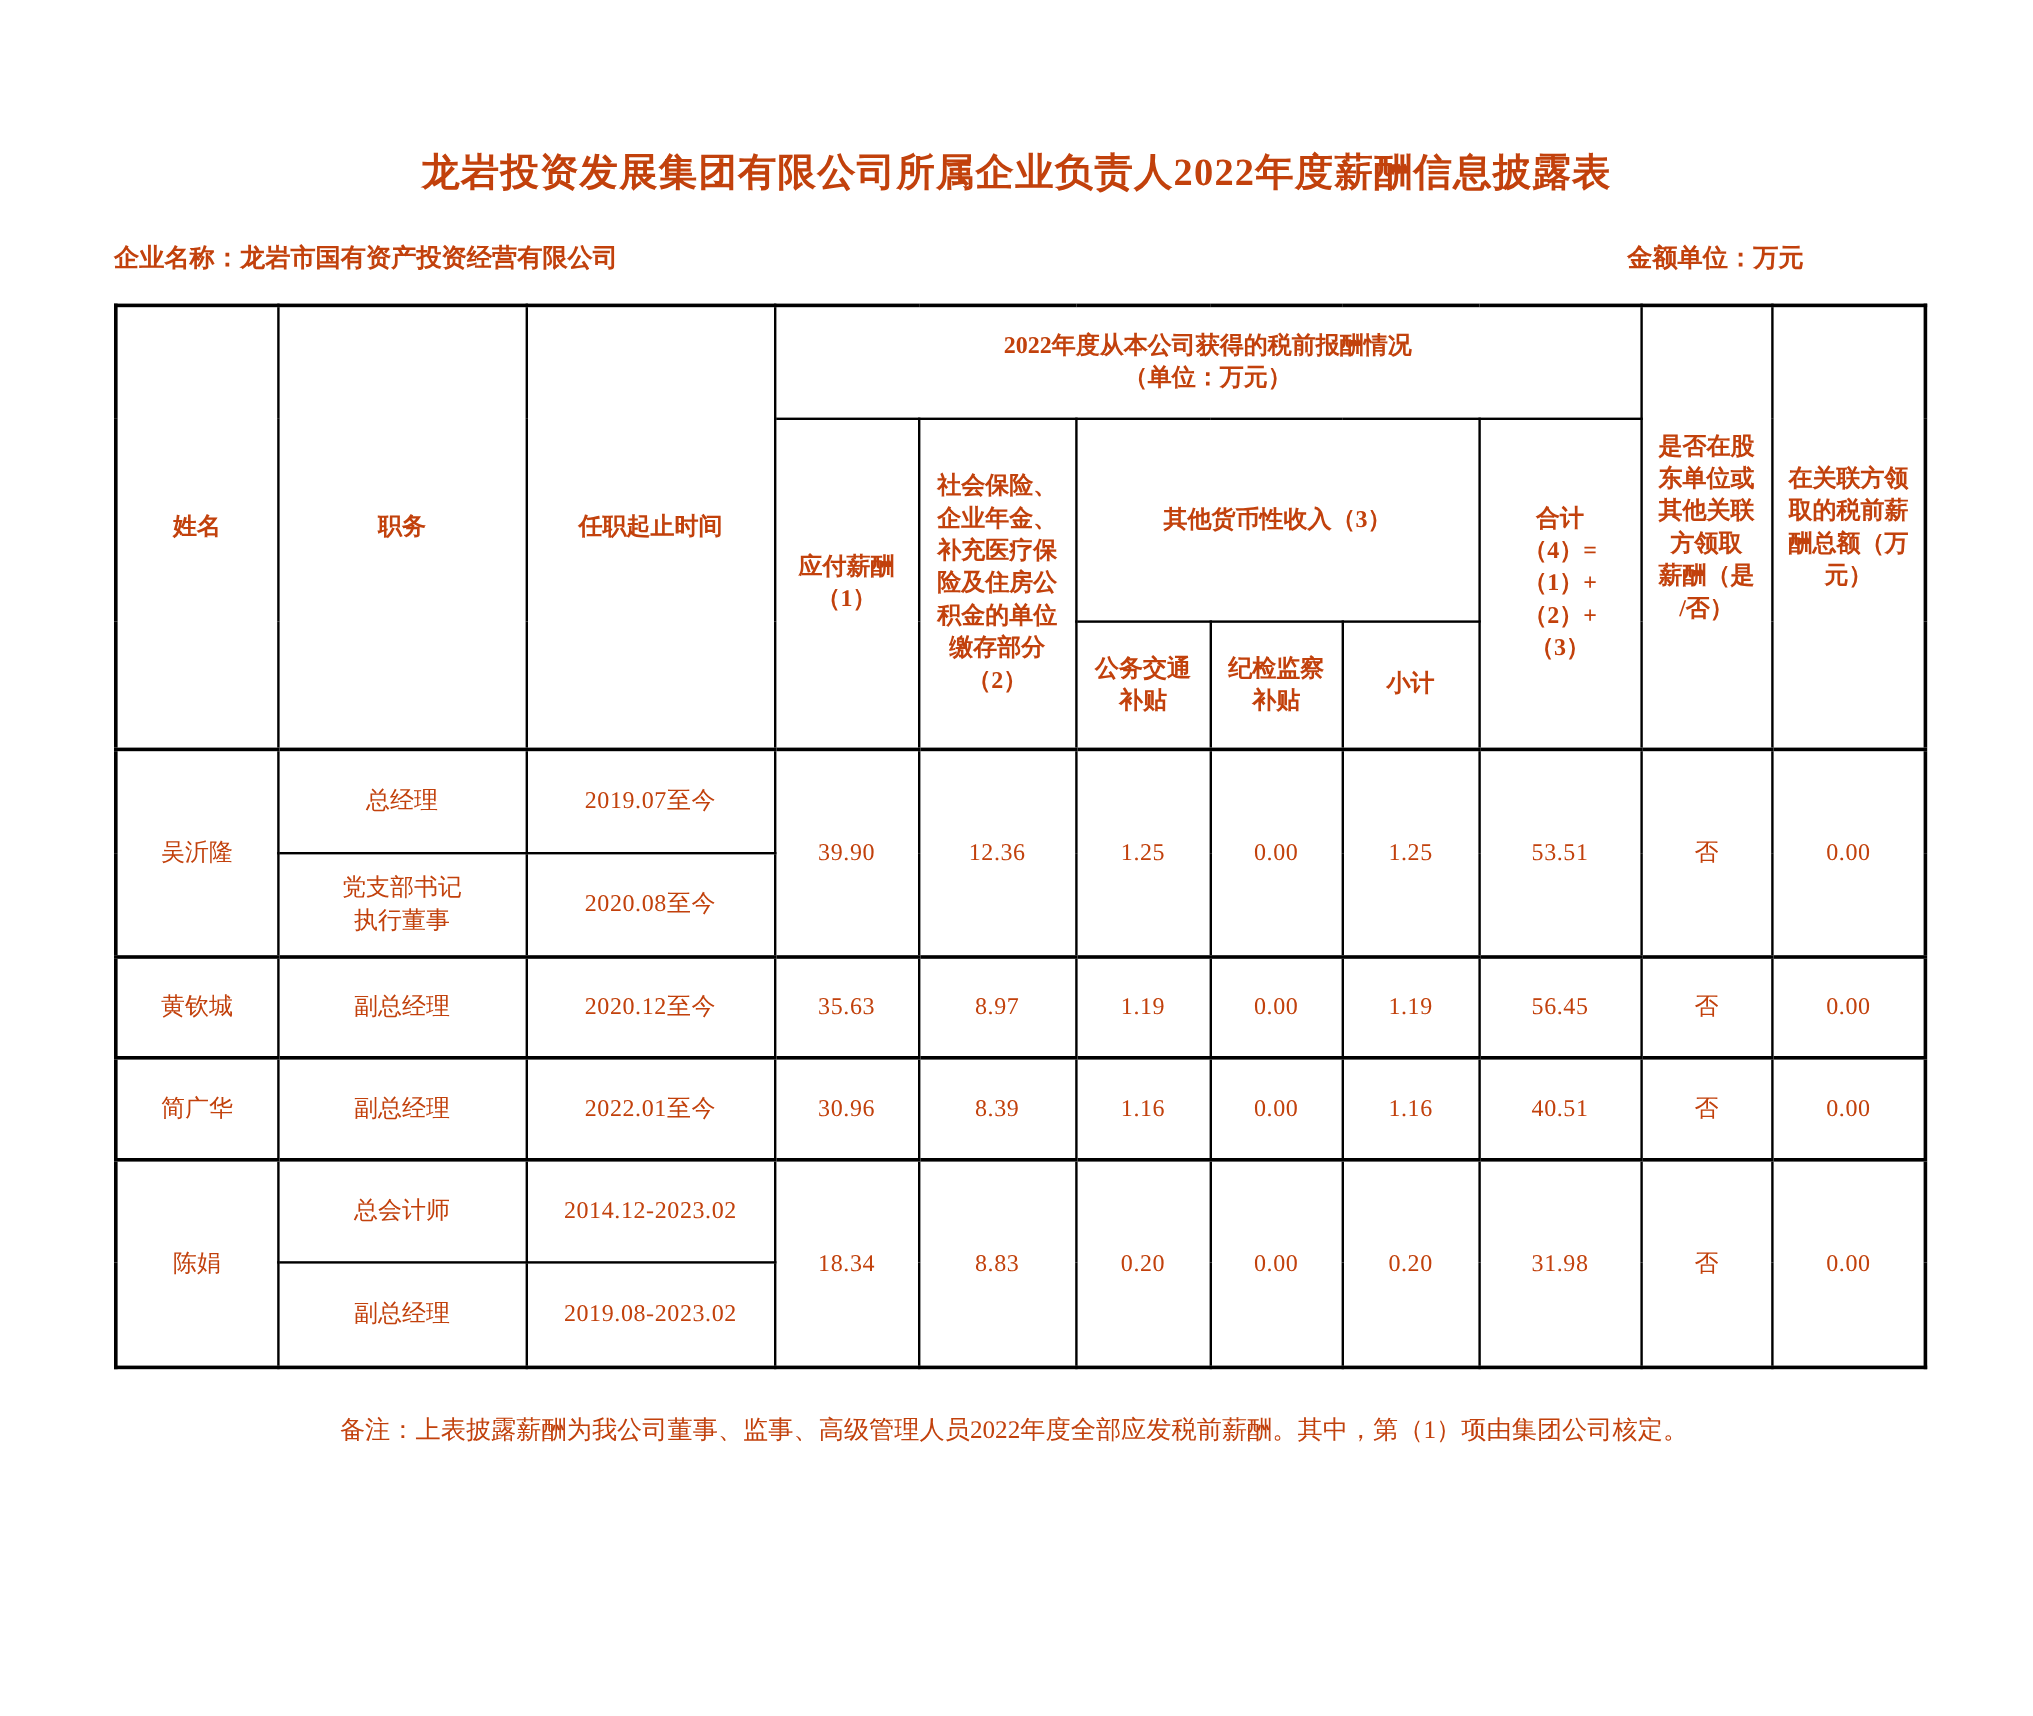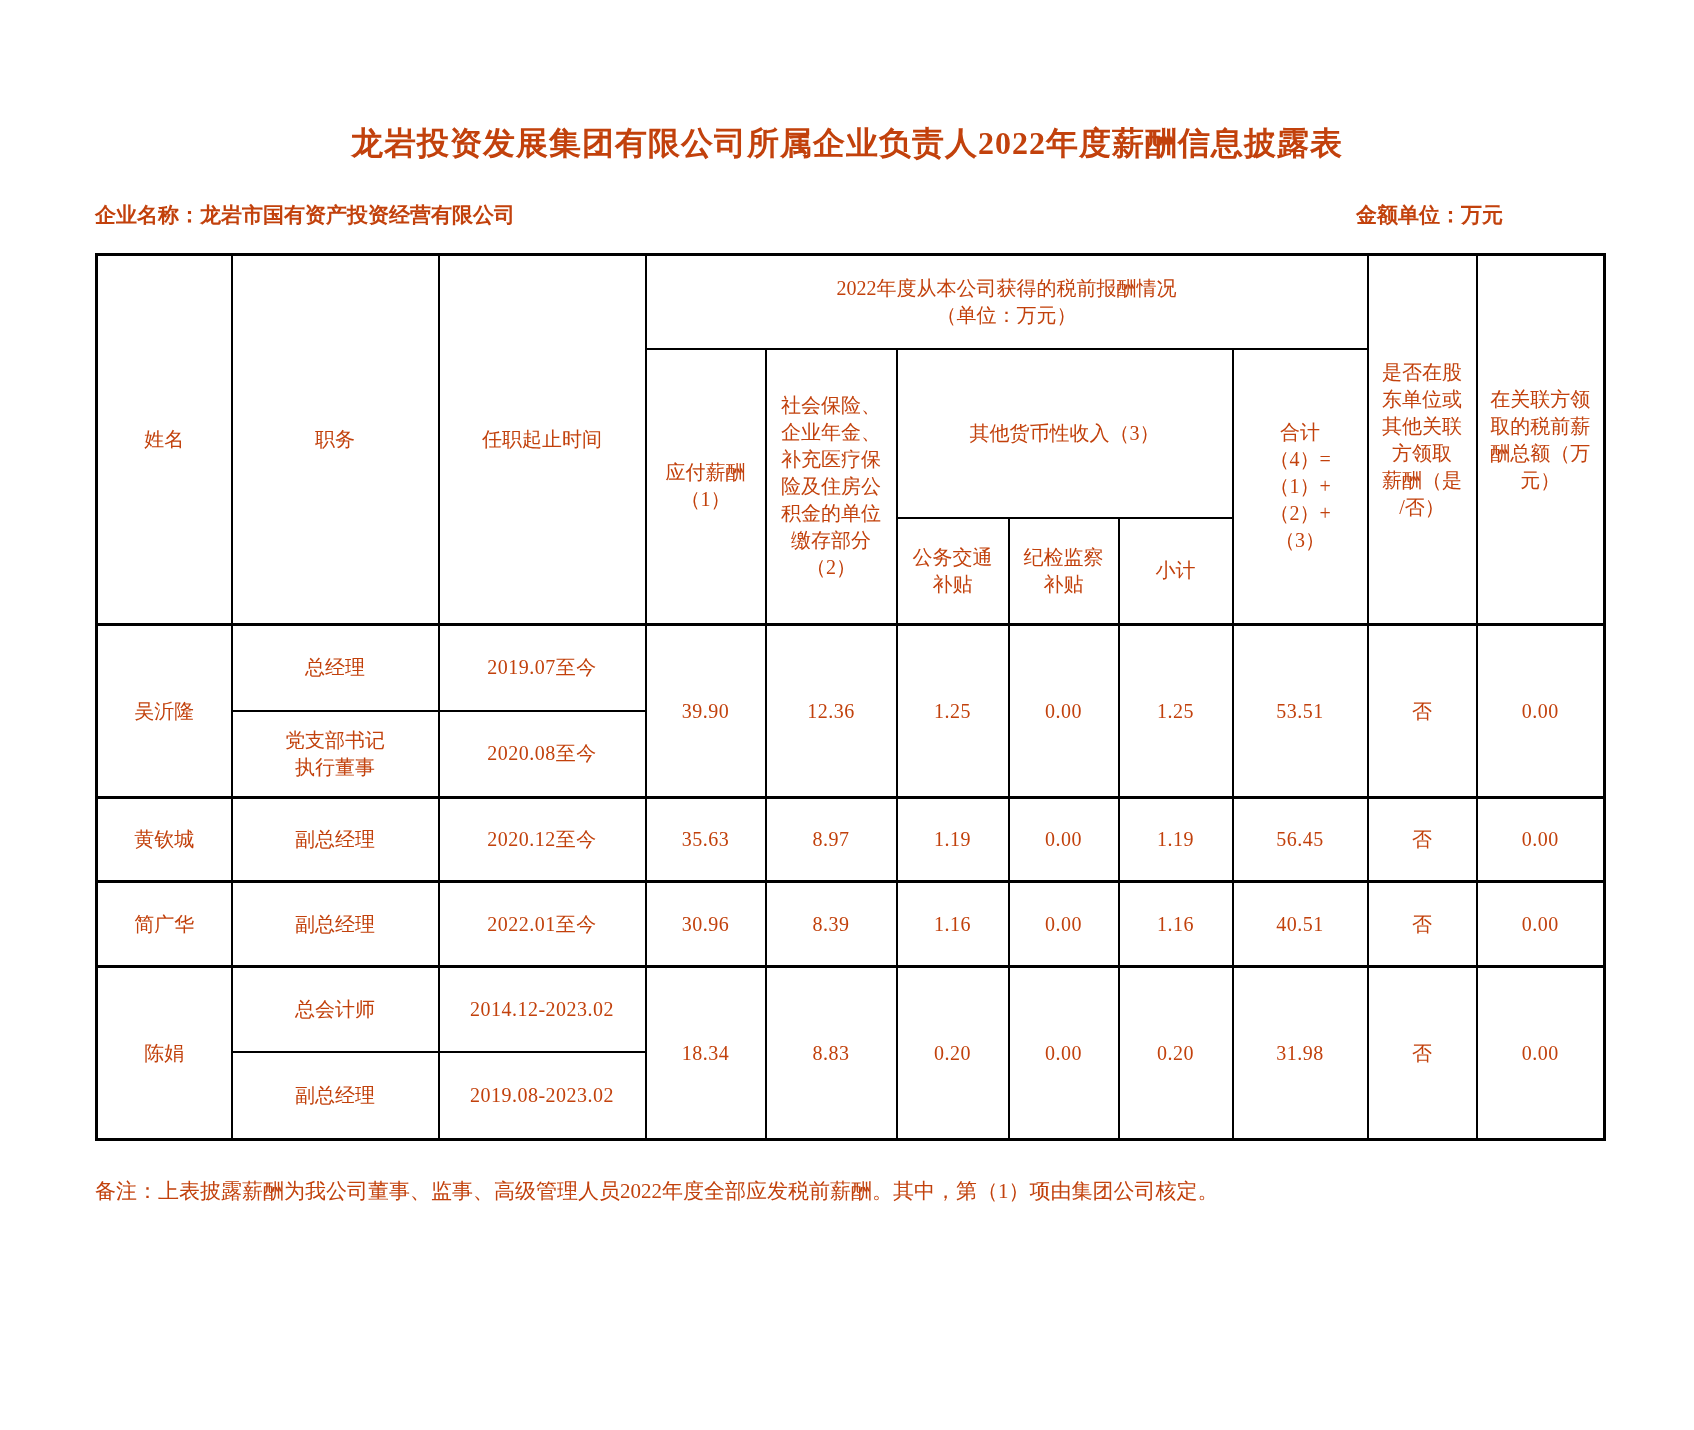--- a/index.html
+++ b/index.html
@@ -67,21 +67,21 @@
     padding: 0 2px;
     white-space: pre-line;
     font-size: 20px;
     line-height: 1.35;
     overflow: hidden;
   }
   table.salary-table tr.sep > td {
     border-top: 3px solid #000000;
   }
   td.hdr {
-    font-weight: normal;
+    font-weight: bold;
     font-size: 20px;
   }
   td.num {
     font-size: 21px;
     letter-spacing: 0.5px;
   }
   tr.h1 { height: 94px; }
   tr.h2 { height: 169px; }
   tr.h3 { height: 107px; }
   tr.r1a { height: 86px; }
@@ -91,20 +91,21 @@
   tr.r4a { height: 85px; }
   tr.r4b { height: 88px; }
   .remark {
     position: absolute;
     left: 95px;
     top: 1177px;
     width: 1500px;
     font-size: 21px;
     line-height: 1.4;
     white-space: nowrap;
+    text-align: center;
   }
 </style>
 </head>
 <body>
 
 <div class="page">
 
   <div class="doc-title">龙岩投资发展集团有限公司所属企业负责人2022年度薪酬信息披露表</div>
 
   <div class="meta-row">

